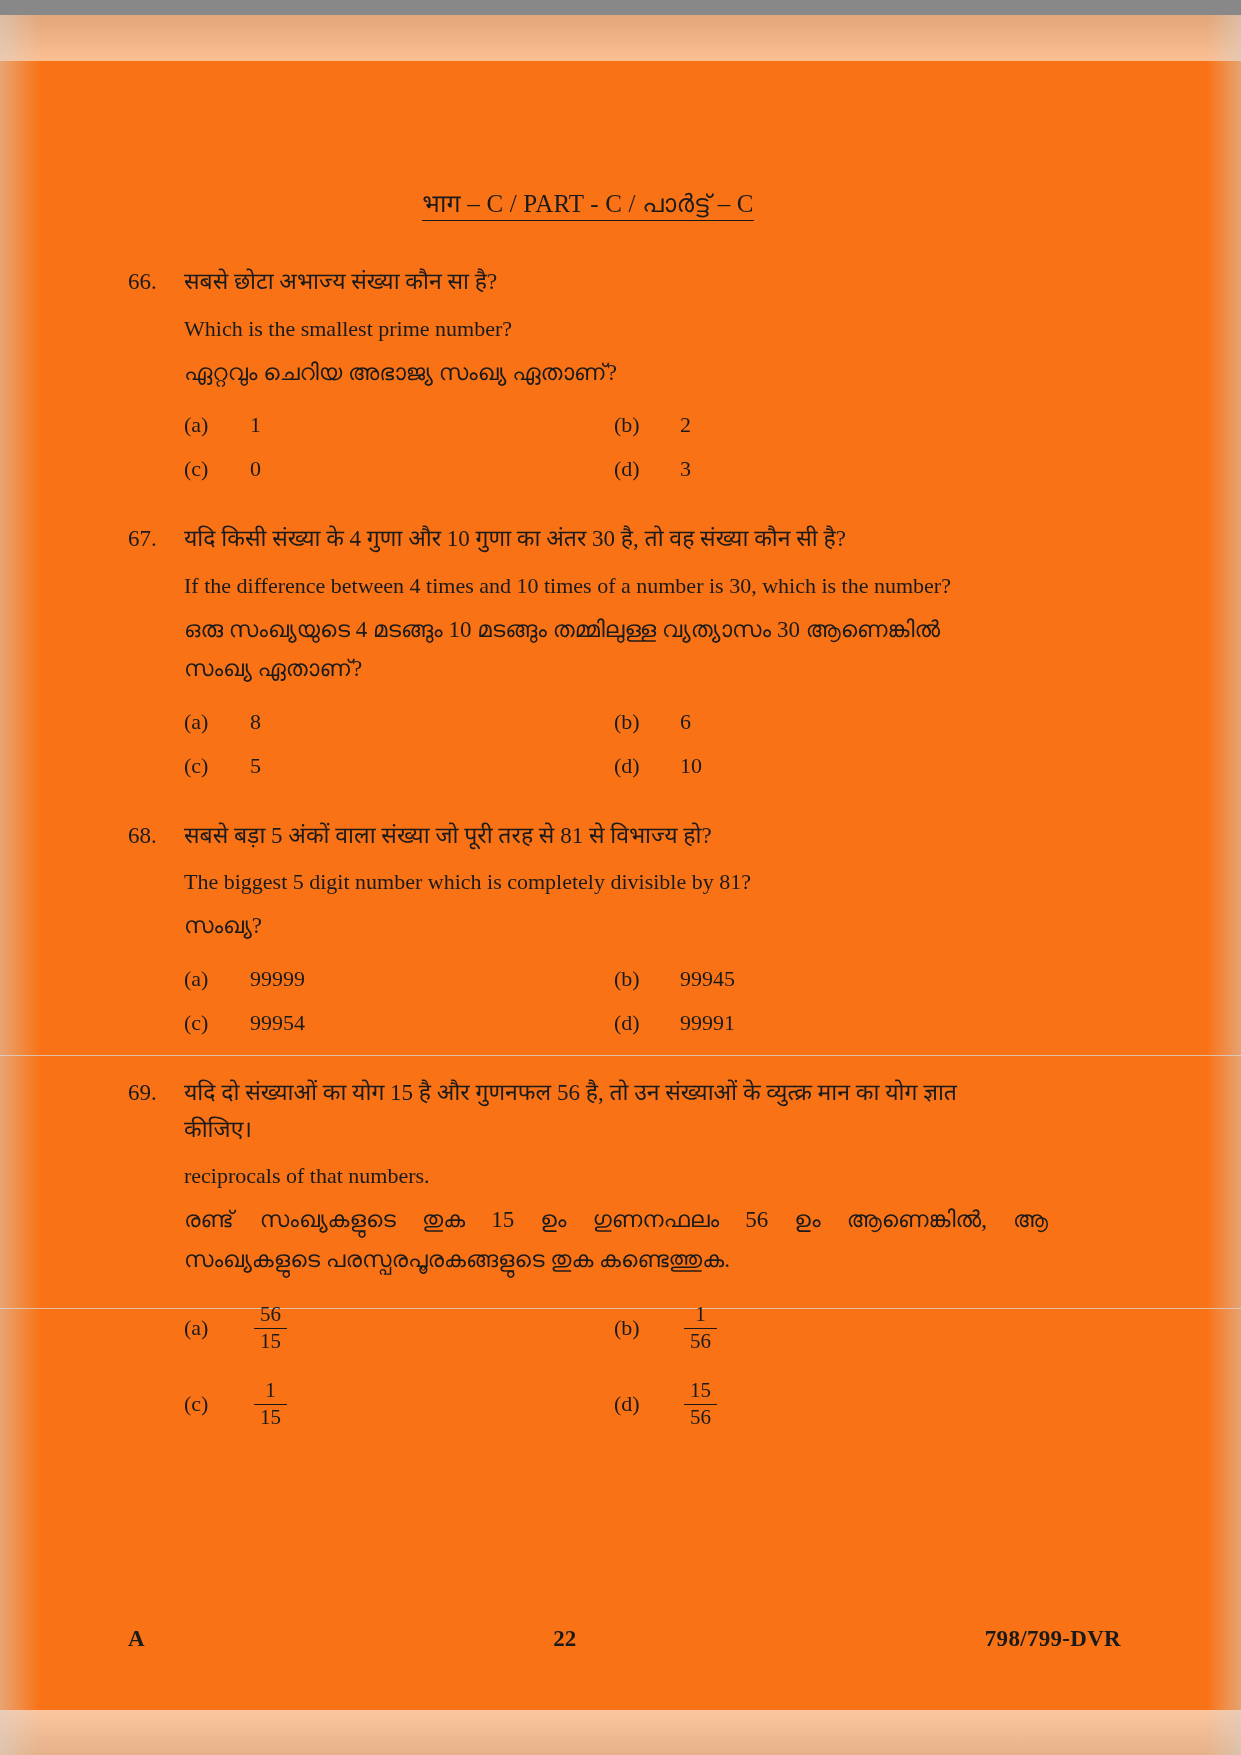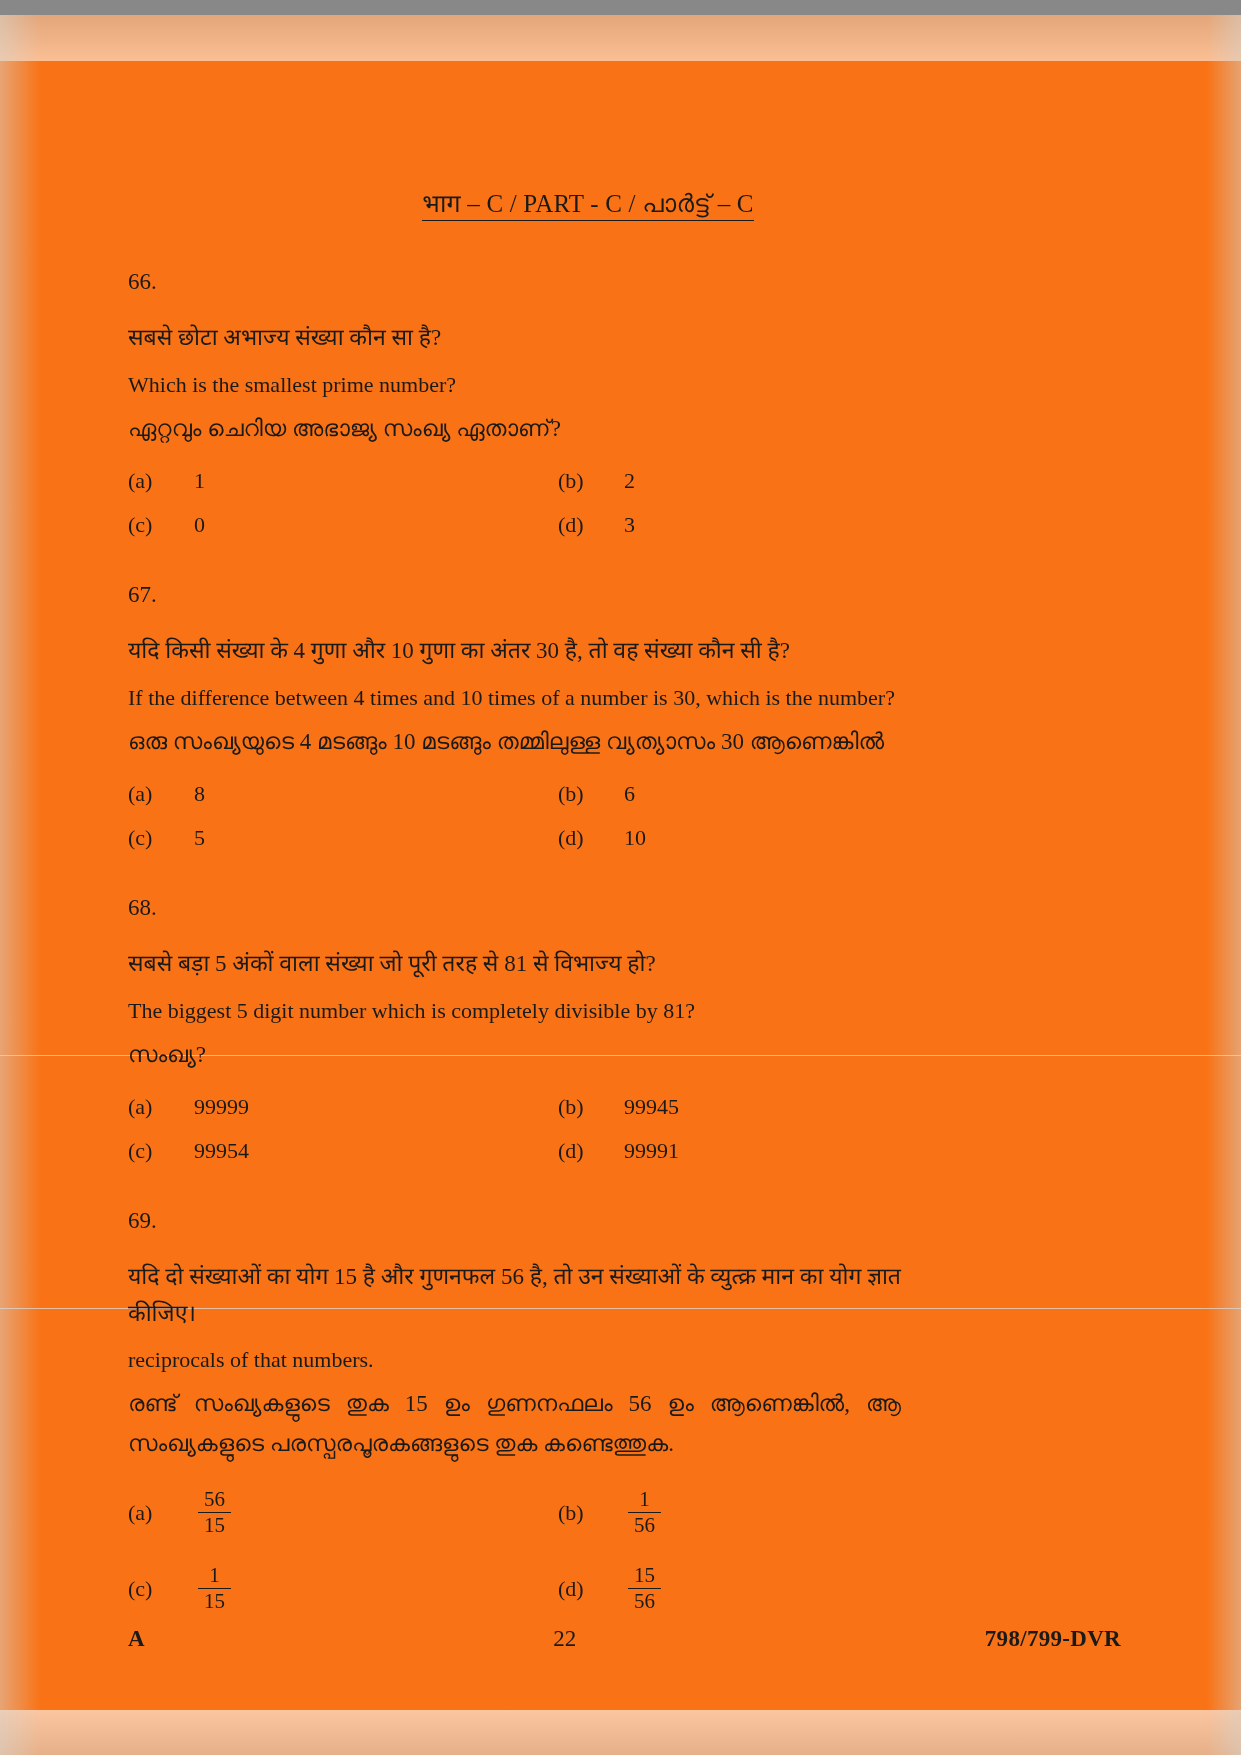--- a/index.html
+++ b/index.html
@@ -56,21 +56,20 @@
     border-bottom: 1.6px solid #1a1a1a;
     padding-bottom: 3px;
   }
 
   .question {
     margin-bottom: 40px;
   }
   .q-row {
     display: flex;
     align-items: flex-start;
-    flex-direction: column;
   }
   .q-num {
     width: 56px;
     flex: 0 0 56px;
     font-size: 23px;
     line-height: 1.45;
   }
   .q-body {
     flex: 1 1 auto;
   }
@@ -135,21 +134,21 @@
     position: absolute;
     left: 128px;
     right: 120px;
     bottom: 118px;
     display: flex;
     align-items: baseline;
     justify-content: space-between;
     font-size: 23px;
   }
   .footer .f-left { font-weight: bold; }
-  .footer .f-center { font-weight: normal; }
+  .footer .f-center { font-weight: bold; }
   .footer .f-right { font-weight: bold; letter-spacing: .3px; text-align: right; }
 
   
   .crease {
     position: absolute;
     left: 0; width: 100%;
     height: 1px;
     background: #d8d8d4;
     opacity: .75;
   }
@@ -202,20 +201,21 @@
       </div>
     </div>
 
     <div class="question">
       <div class="q-row">
         <div class="q-num">67.</div>
         <div class="q-body">
           <div class="line-hi">यदि किसी संख्या के 4 गुणा और 10 गुणा का अंतर 30 है, तो वह संख्या कौन सी है?</div>
           <div class="line-en">If the difference between 4 times and 10 times of a number is 30, which is the number?</div>
           <div class="line-ml">ഒരു സംഖ്യയുടെ 4 മടങ്ങും 10 മടങ്ങും തമ്മിലുള്ള വ്യത്യാസം 30 ആണെങ്കിൽ</div>
+          <div class="line-ml last">സംഖ്യ ഏതാണ്?</div>
 
           <div class="options">
             <div class="opt">
               <span class="opt-key">(a)</span>
               <span class="opt-val">8</span>
             </div>
             <div class="opt">
               <span class="opt-key">(b)</span>
               <span class="opt-val">6</span>
             </div>

